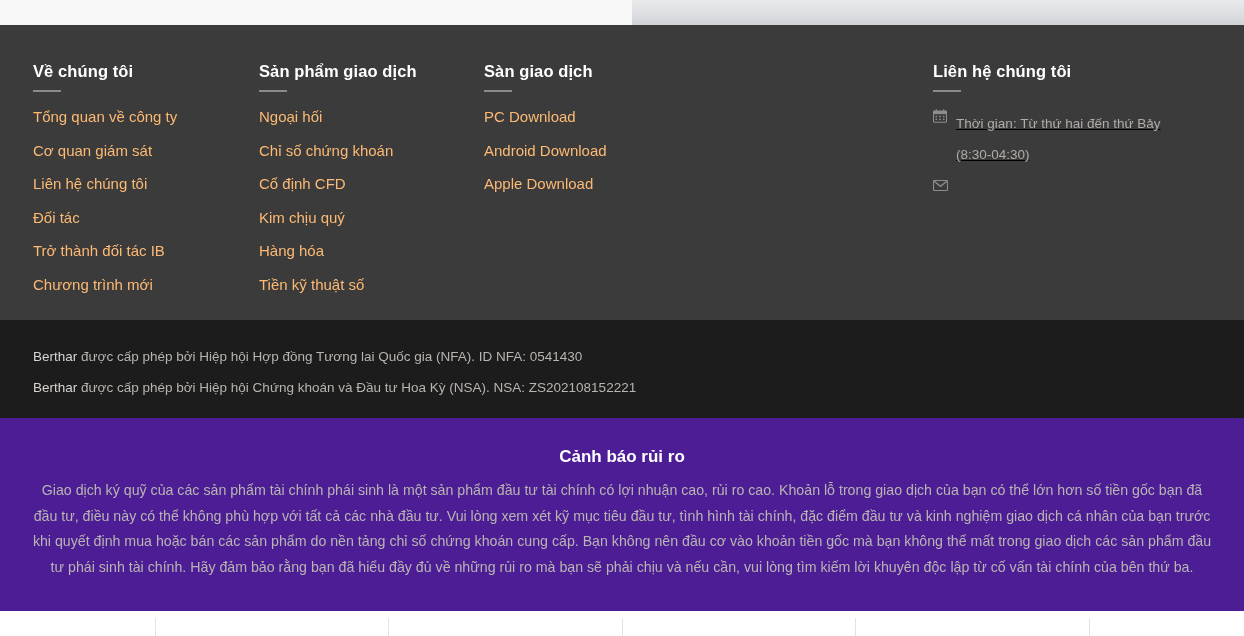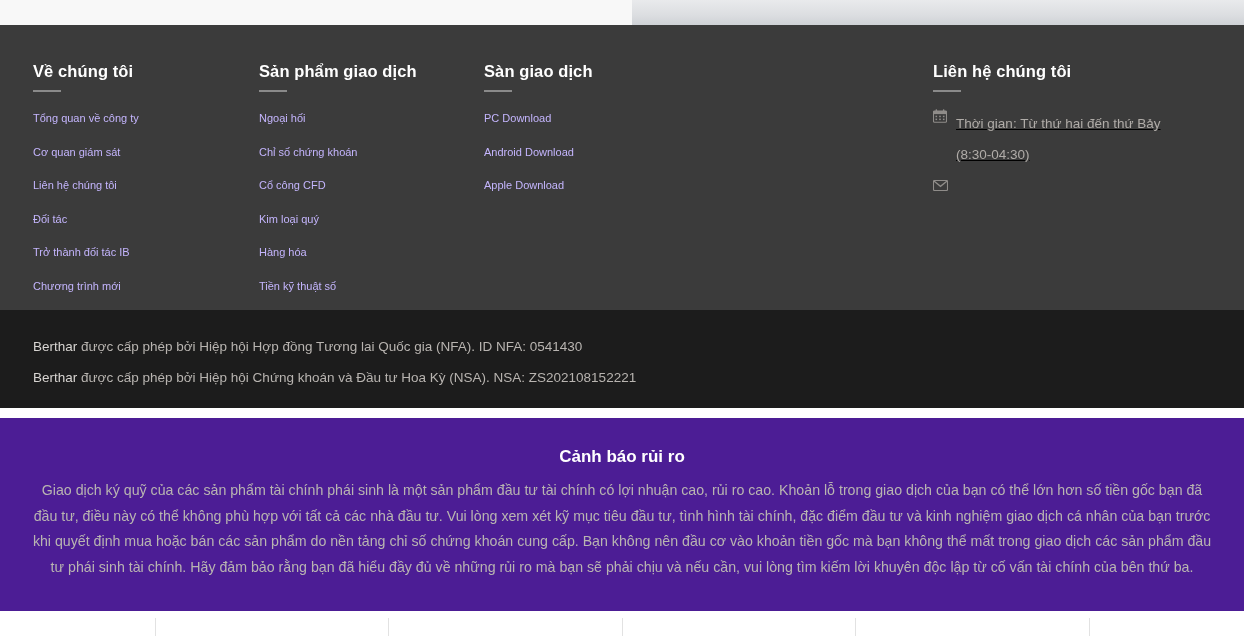--- a/index.html
+++ b/index.html
@@ -37,33 +37,33 @@
 
   .col-title {
     color:#ffffff; font-size:16.5px; font-weight:bold;
     letter-spacing:.1px; line-height:20px; white-space:nowrap;
   }
   .title-rule { width:28px; height:2px; background:#8a8a8a; margin-top:9px; }
 
   .col-list { margin-top:16px; }
   .col-list li { list-style:none; margin-bottom:15.5px; }
   .col-link {
-    color:#c4b5fd; font-size:11px; line-height:16px;
+    color:#fdba74; font-size:15px; line-height:16px;
     text-decoration:none; white-space:nowrap; display:inline-block;
   }
 
   .contact-rows { margin-top:16px;text-decoration:underline; }
   .contact-row { display:flex; align-items:flex-start; margin-bottom:9px; }
   .c-icon { width:15px; min-width:15px; margin-right:8px; margin-top:1px; opacity:.72; }
   .c-icon svg { display:block; }
   .c-text { color:#b0aca8; font-size:13.5px; line-height:31px; white-space:nowrap; }
   .c-text-blk { color:#b0aca8; font-size:13.5px; line-height:31px; }
 
   
-  .license-band { position:absolute; left:0; top:310px; width:1244px; height:98px; background:#1c1c1c; }
+  .license-band { position:absolute; left:0; top:320px; width:1244px; height:98px; background:#1c1c1c; }
   .license-line {
     position:absolute; left:33px; color:#b8b4b0; font-size:13.5px;
     line-height:17px; white-space:nowrap;
   }
   .license-line.l0 { top:28px; }
   .license-line.l1 { top:59px; }
   .brandname { color:#d8d5d2; }
 
   
   .risk-band { position:absolute; left:0; top:418px; width:1244px; height:193px; background:#4c1d95; }
@@ -103,22 +103,22 @@
           <li><a class="col-link" href="#">Chương trình mới</a></li>
         </ul>
       </div>
 
       <div class="col col-2">
         <div class="col-title">Sản phẩm giao dịch</div>
         <div class="title-rule"></div>
         <ul class="col-list">
           <li><a class="col-link" href="#">Ngoại hối</a></li>
           <li><a class="col-link" href="#">Chỉ số chứng khoán</a></li>
-          <li><a class="col-link" href="#">Cổ công CFD</a></li>
-          <li><a class="col-link" href="#">Kim loại quý</a></li>
+          <li><a class="col-link" href="#">Cổ định CFD</a></li>
+          <li><a class="col-link" href="#">Kim chịu quý</a></li>
           <li><a class="col-link" href="#">Hàng hóa</a></li>
           <li><a class="col-link" href="#">Tiền kỹ thuật số</a></li>
         </ul>
       </div>
 
       <div class="col col-3">
         <div class="col-title">Sàn giao dịch</div>
         <div class="title-rule"></div>
         <ul class="col-list">
           <li><a class="col-link" href="#">PC Download</a></li>

